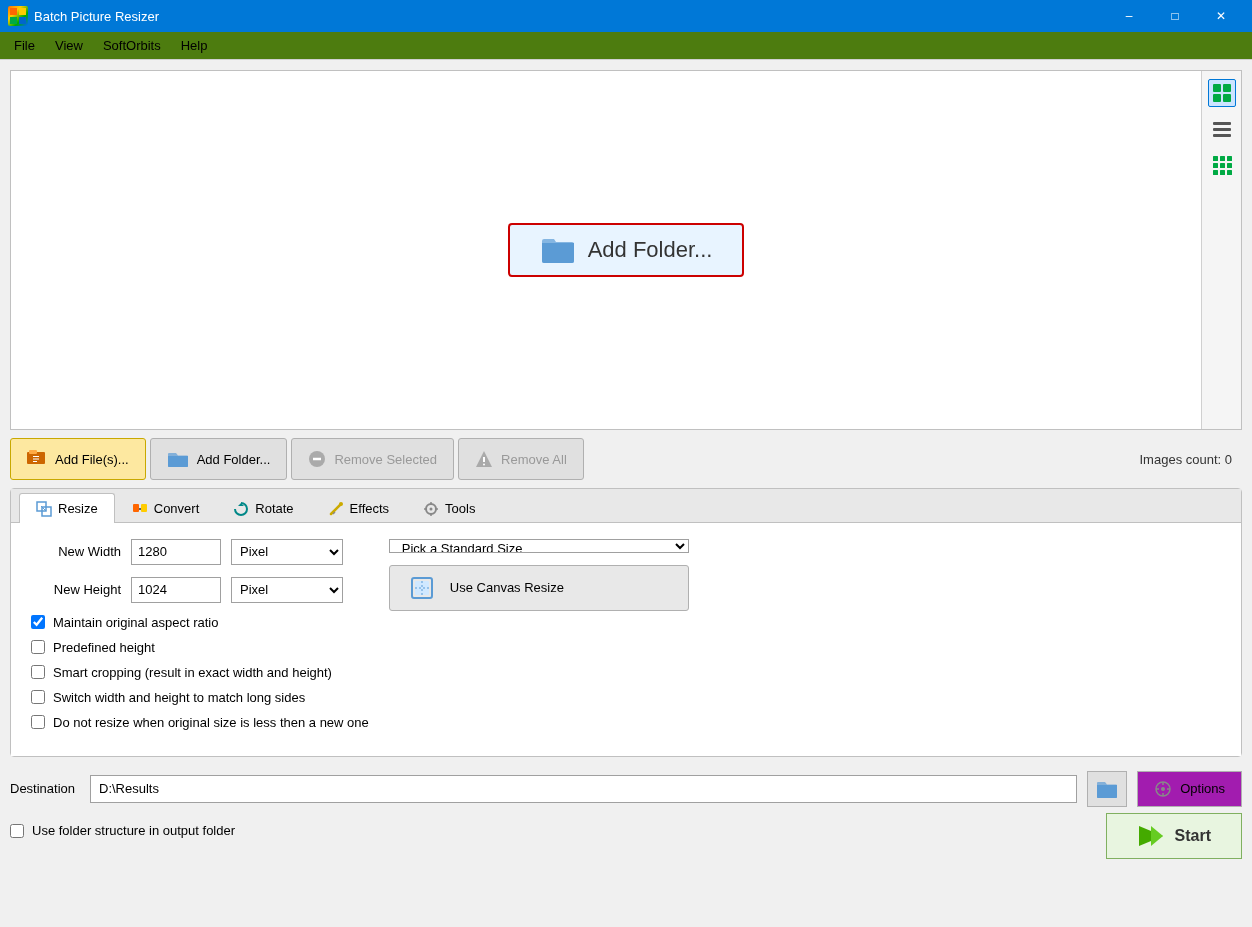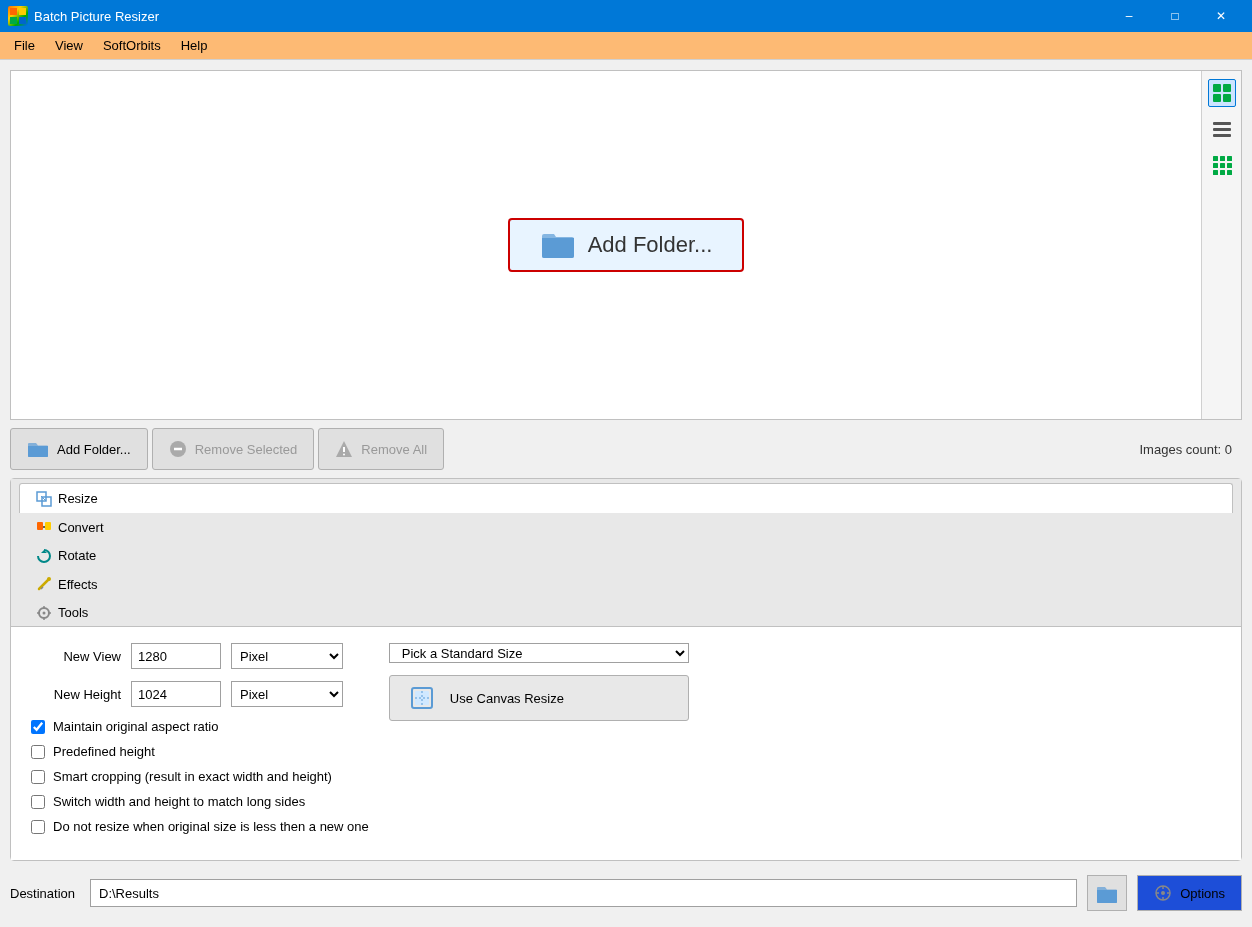--- a/index.html
+++ b/index.html
@@ -48,21 +48,21 @@
       display: flex;
       align-items: center;
       justify-content: center;
       cursor: pointer;
       font-size: 12px;
       color: white;
     }
 
     
     .menu-bar {
-      background: #fdba74;
+      background: #4d7c0f;
       border-bottom: 1px solid #d0d0d0;
       height: 28px;
       display: flex;
       align-items: center;
       padding: 0 4px;
     }
     .menu-item {
       padding: 4px 10px;
       cursor: pointer;
       font-size: 13px;
@@ -169,21 +169,20 @@
       border: 1px solid #c0c0c0;
       border-radius: 4px;
       padding: 0;
     }
     .tabs {
       display: flex;
       gap: 0;
       border-bottom: 1px solid #c0c0c0;
       background: #e8e8e8;
       padding: 4px 8px 0;
-      flex-direction: column;
     }
     .tab {
       padding: 6px 16px;
       cursor: pointer;
       display: flex;
       align-items: center;
       gap: 6px;
       border: 1px solid transparent;
       border-bottom: none;
       border-radius: 3px 3px 0 0;
@@ -224,21 +223,21 @@
       width: 112px;
       height: 26px;
       border: 1px solid #a0a0a0;
       font-size: 13px;
       background: white;
       padding: 0 4px;
     }
 
     .standard-size-select {
       width: 300px;
-      height: 20px;
+      height: 14px;
       border: 1px solid #a0a0a0;
       font-size: 13px;
       background: white;
       padding: 0 8px;
     }
 
     .checkbox-row {
       display: flex;
       align-items: center;
       gap: 8px;
@@ -297,21 +296,21 @@
       justify-content: center;
       cursor: pointer;
       font-size: 18px;
     }
     .options-btn {
       height: 36px;
       padding: 0 16px;
       display: flex;
       align-items: center;
       gap: 8px;
-      background: #1d4ed8;
+      background: #a21caf;
       border: 1px solid #b0b0b0;
       cursor: pointer;
       font-size: 13px;
     }
     .start-btn {
       height: 46px;
       padding: 0 30px;
       background: #e8f5e0;
       border: 1px solid #80b060;
       cursor: pointer;
@@ -403,20 +402,32 @@
           <rect x="15" y="8" width="5" height="5" fill="#00aa44" rx="0.5"></rect>
           <rect x="1" y="15" width="5" height="5" fill="#00aa44" rx="0.5"></rect>
           <rect x="8" y="15" width="5" height="5" fill="#00aa44" rx="0.5"></rect>
           <rect x="15" y="15" width="5" height="5" fill="#00aa44" rx="0.5"></rect>
         </svg>
       </div>
     </div>
   </div>
 
   <div class="toolbar">
+    <button class="toolbar-btn accent">
+      <span>
+        <svg width="20" height="18" viewBox="0 0 20 18">
+          <rect x="0" y="2" width="18" height="12" fill="#cc6600" rx="1"></rect>
+          <rect x="2" y="0" width="8" height="4" fill="#ffaa44" rx="1"></rect>
+          <rect x="6" y="6" width="6" height="1" fill="white"></rect>
+          <rect x="6" y="8.5" width="6" height="1" fill="white"></rect>
+          <rect x="6" y="11" width="4" height="1" fill="white"></rect>
+        </svg>
+      </span>
+      <span>Add File(s)...</span>
+    </button>
 
     <button class="toolbar-btn">
       <span>
         <svg width="22" height="18" viewBox="0 0 22 18">
           <path d="M1 4 Q1 3 2 3 L9 3 L11 5.5 L20 5.5 Q21 5.5 21 6.5 L21 16 Q21 17 20 17 L2 17 Q1 17 1 16 Z" fill="#5b9bd5" opacity="0.7"></path>
           <path d="M1 6 L21 6 L21 16 Q21 17 20 17 L2 17 Q1 17 1 16 Z" fill="#5b9bd5"></path>
         </svg>
       </span>
       <span>Add Folder...</span>
     </button>
@@ -499,21 +510,21 @@
         </span>
         <span>Tools</span>
       </div>
     </div>
 
     <div class="tab-content">
       <div style="display: flex; gap: 20px; align-items: flex-start;">
         <div>
 
           <div class="form-row">
-            <label class="form-label">New View</label>
+            <label class="form-label">New Width</label>
             <input type="text" class="form-input" value="1280" style="">
             <select class="form-select">
               <option>Pixel</option>
               <option>Percent</option>
               <option>cm</option>
             </select>
           </div>
 
           <div class="form-row">
             <label class="form-label">New Height</label>
@@ -587,15 +598,30 @@
             <line x1="9" y1="2" x2="9" y2="5" stroke="#888" stroke-width="1.5"></line>
             <line x1="9" y1="13" x2="9" y2="16" stroke="#888" stroke-width="1.5"></line>
             <line x1="2" y1="9" x2="5" y2="9" stroke="#888" stroke-width="1.5"></line>
             <line x1="13" y1="9" x2="16" y2="9" stroke="#888" stroke-width="1.5"></line>
           </svg>
         </span>
         <span>Options</span>
       </button>
     </div>
 
+    <div class="bottom-row">
+      <div class="checkbox-row">
+        <input type="checkbox" style="">
+        <label>Use folder structure in output folder</label>
+      </div>
+      <button class="start-btn">
+        <span>
+          <svg width="28" height="24" viewBox="0 0 28 24">
+            <polygon points="2,2 26,12 2,22" fill="#44aa00"></polygon>
+            <polygon points="14,2 26,12 14,22" fill="#66cc22"></polygon>
+          </svg>
+        </span>
+        <span>Start</span>
+      </button>
+    </div>
   </div>
 
 </div>
 
 </body></html>

